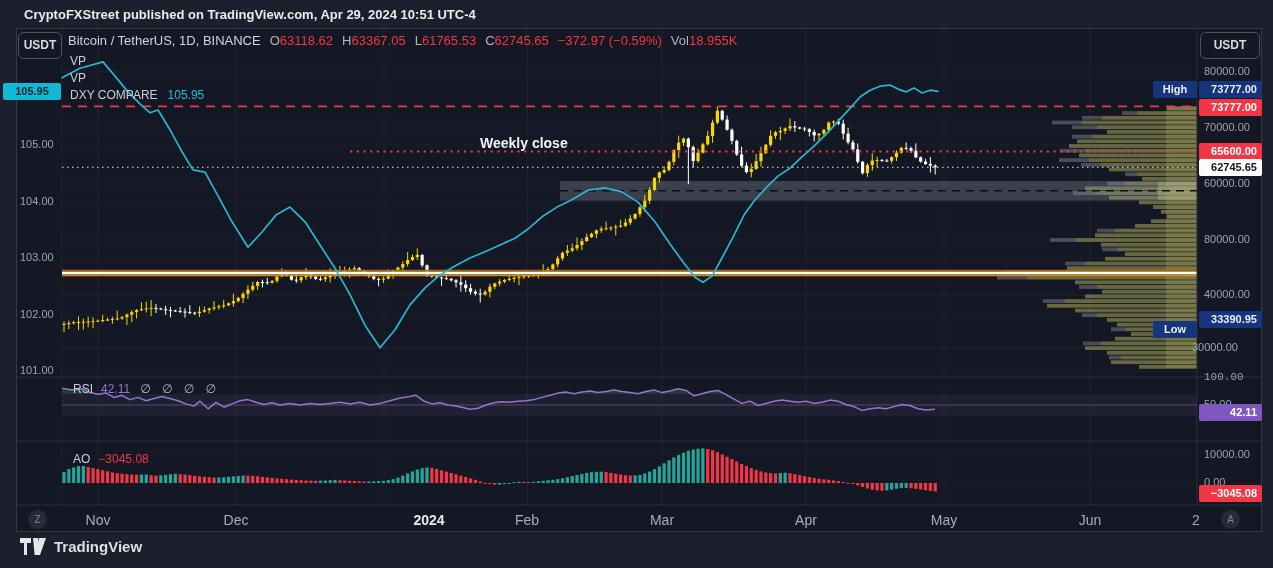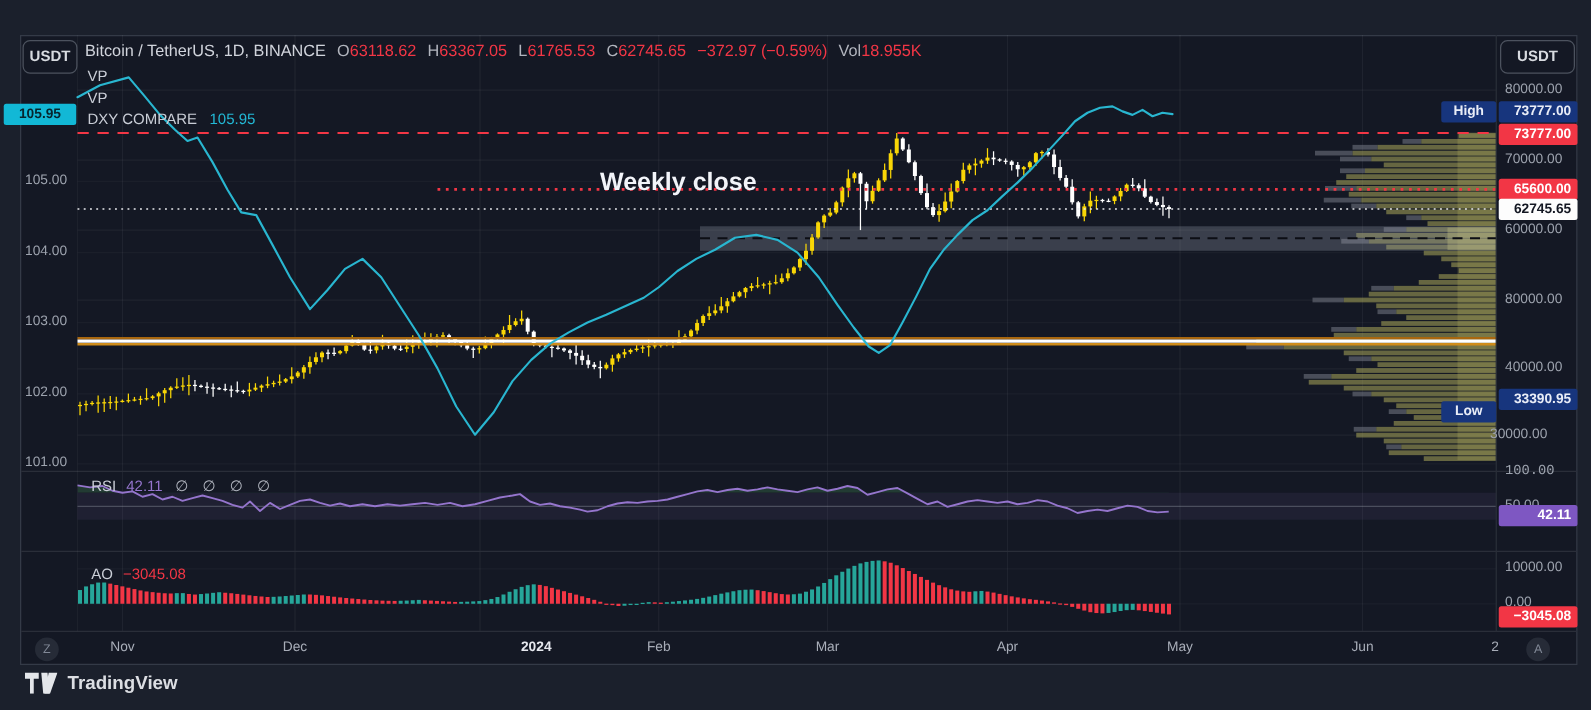--- a/index.html
+++ b/index.html
@@ -21,38 +21,39 @@
   .legrow{height:16px;line-height:16px;margin-bottom:1px;white-space:nowrap;}
   .cyantxt{color:#23b9d6;margin-left:10px;}
   .tick{position:absolute;font-size:11px;color:#9da3ae;white-space:nowrap;z-index:2;}
   .chip{position:absolute;z-index:4;height:17px;line-height:17px;font-size:11px;font-weight:700;
     padding:0 5px;border-radius:2px;white-space:nowrap;}
   .chip.red{background:#f23645;color:#fff;}
   .chip.blue{background:#17357d;color:#e9edf7;}
   .chip.white{background:#fdfdfd;color:#131722;}
   .chip.purple{background:#7e57c2;color:#fff;}
   .chip.cyan{background:#12b8d6;color:#07252d;}
-  #weeklyclose{position:absolute;left:480px;top:135px;z-index:3;font-size:20px;
+  #weeklyclose{position:absolute;left:480px;top:135px;z-index:3;font-size:14px;
     font-weight:700;color:#f2f4f9;}
   #rsirow{position:absolute;left:73px;top:382px;z-index:3;font-size:12px;color:#c9cdd6;white-space:nowrap;}
   #aorow{position:absolute;left:73px;top:452px;z-index:3;font-size:12px;color:#c9cdd6;white-space:nowrap;}
   .purptxt{color:#9575cd;margin-left:8px;}
   .redtxt{color:#f23645;margin-left:8px;}
   .dimtxt{color:#aeb2bc;margin-left:10px;letter-spacing:4px;}
-  .tlabel{position:absolute;top:512px;z-index:2;font-size:11px;color:#a8adb8;transform:translateX(-50%);}
+  .tlabel{position:absolute;top:512px;z-index:2;font-size:14px;color:#a8adb8;transform:translateX(-50%);}
   .tlabel.bold{color:#e6e8ee;font-weight:700;margin-left:45px;}
   .circbtn{position:absolute;z-index:3;width:19px;height:19px;border-radius:50%;
     background:#262b37;color:#828997;font-size:10px;text-align:center;line-height:19px;}
   #footer{position:absolute;left:20px;top:538px;z-index:3;display:flex;align-items:center;gap:8px;}
   #footer span{font-size:15px;font-weight:700;color:#dcdee3;}
 </style>
 </head>
 <body>
 
 <div id="stage">
+  <div id="titlebar">CryptoFXStreet published on TradingView.com, Apr 29, 2024 10:51 UTC-4</div>
 
   <div id="chartframe"></div>
   <svg id="chart-svg" width="1273" height="568">
       <g>
         <line x1="98" y1="28" x2="98" y2="505" stroke="rgba(255,255,255,0.05)"></line>
         <line x1="236" y1="28" x2="236" y2="505" stroke="rgba(255,255,255,0.05)"></line>
         <line x1="384" y1="28" x2="384" y2="505" stroke="rgba(255,255,255,0.05)"></line>
         <line x1="527" y1="28" x2="527" y2="505" stroke="rgba(255,255,255,0.05)"></line>
         <line x1="662" y1="28" x2="662" y2="505" stroke="rgba(255,255,255,0.05)"></line>
         <line x1="806" y1="28" x2="806" y2="505" stroke="rgba(255,255,255,0.05)"></line>

